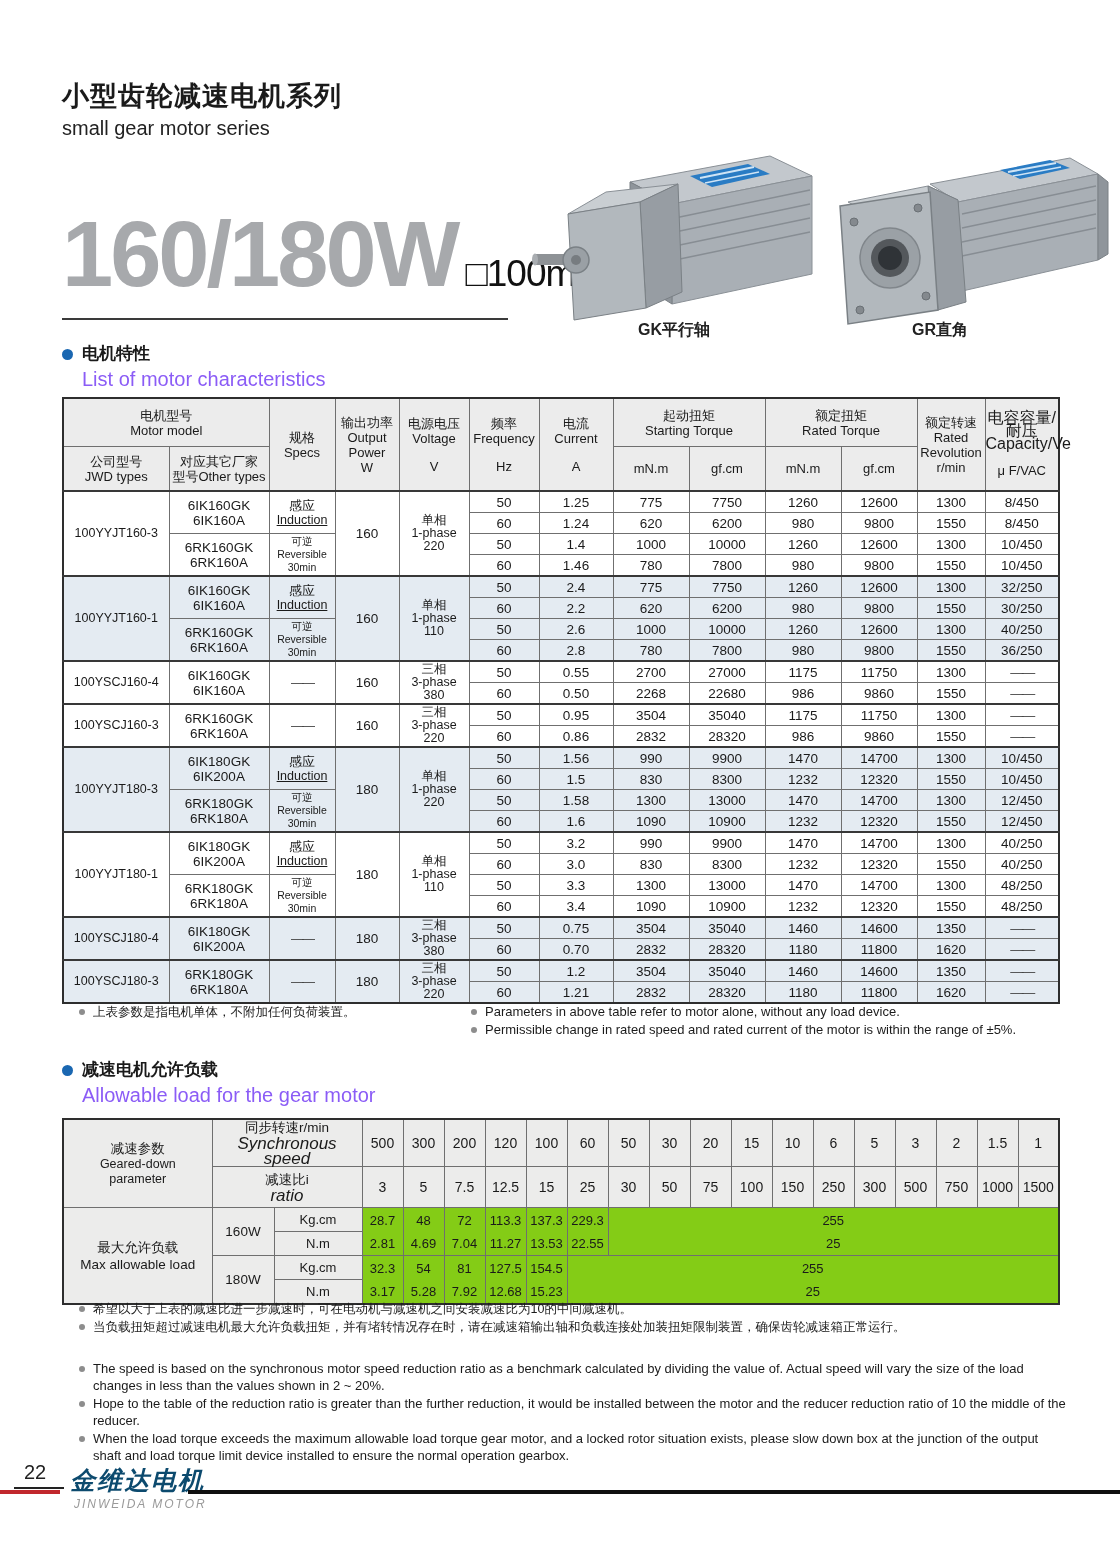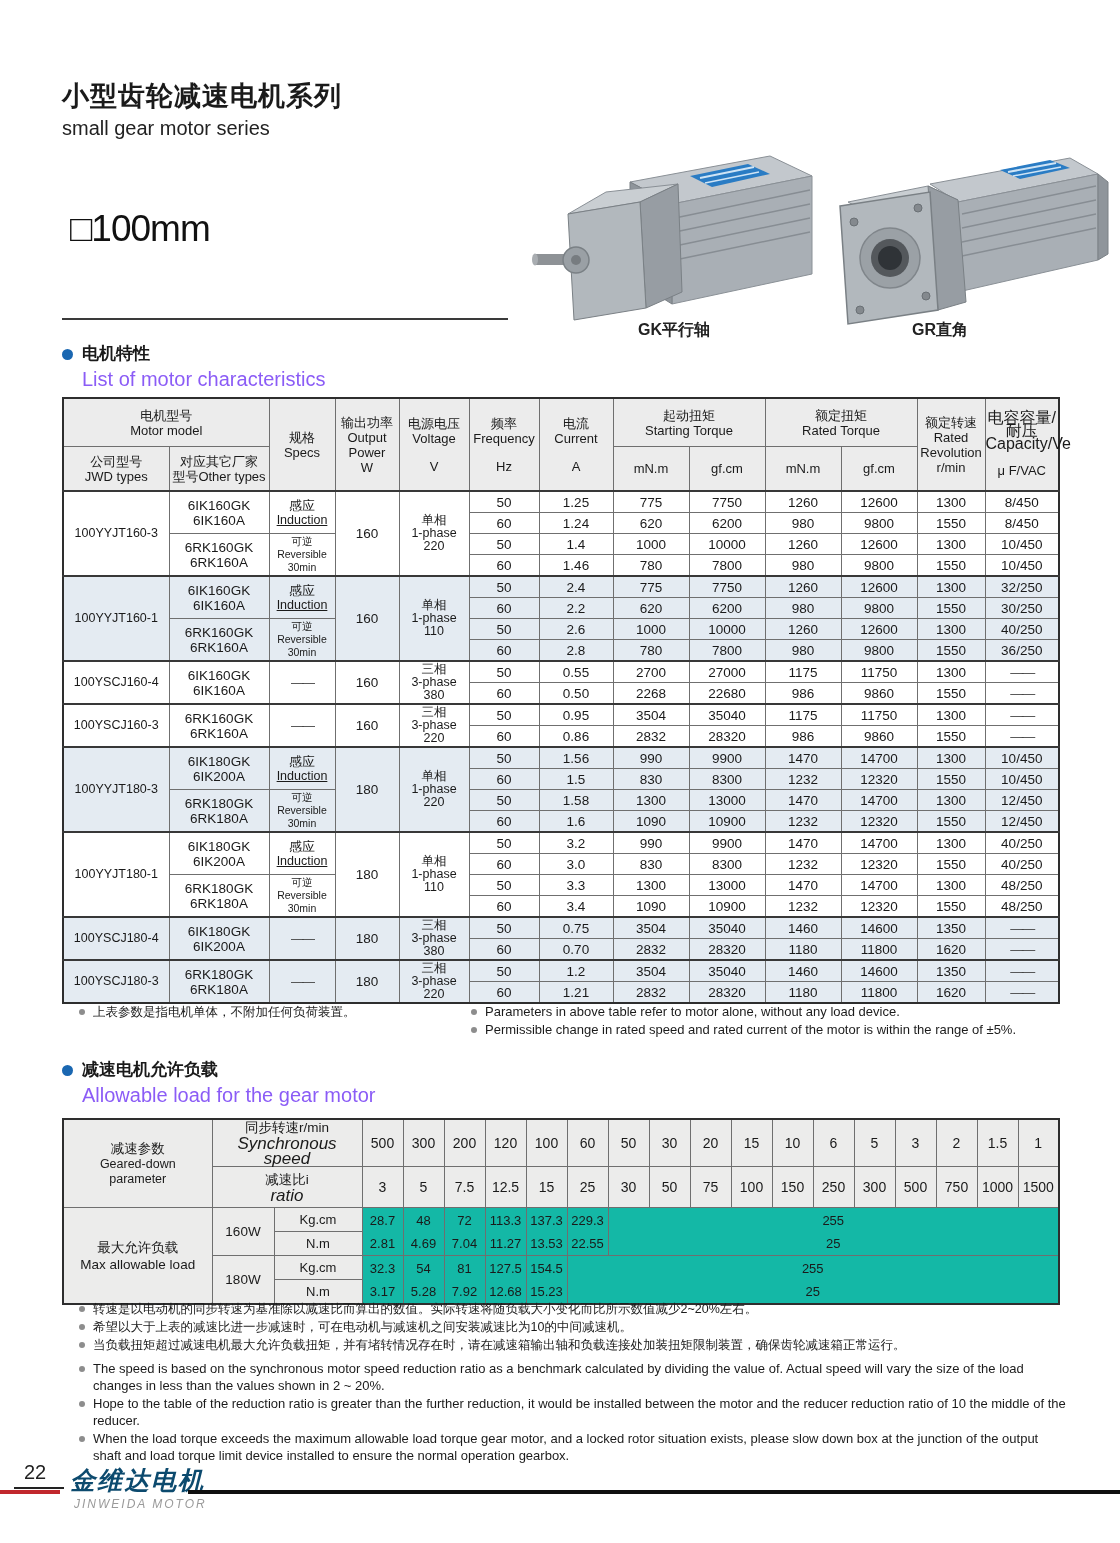--- a/index.html
+++ b/index.html
@@ -52,41 +52,42 @@
   
   #t2{position:absolute;left:62px;top:1118px;width:996px;border-collapse:collapse;table-layout:fixed;
       border:2px solid #2e2e2e;}
   #t2 td{border:1px solid #6f6f6f;text-align:center;vertical-align:middle;padding:0;background:#fff;}
   #t2 tr.h td{background:#ececeb;height:40px;font-size:14px;}
   #t2 td.lab{background:#ececeb;font-size:13.5px;}
   #t2 tr.h .hz1{font-size:13.5px;line-height:16px;}
   #t2 tr.h .hz2{font-size:17px;line-height:15px;font-style:italic;}
   #t2 .ben{font-size:12.5px;line-height:15px;}
   #t2 tbody td{height:23px;}
-  #t2 .vv{background:#14b8a6;}
+  #t2 .vv{background:#84cc16;}
   #t2 .vv div{font-size:13px;line-height:23px;}
   #t2 td.u{font-size:13px;}
 
   
   .pagenum{position:absolute;left:24px;top:1461px;font-size:20px;color:#222;}
   .f-black-short{position:absolute;left:14px;top:1487px;width:50px;height:2px;background:#222;}
   .f-red{position:absolute;left:0;top:1490px;width:60px;height:4px;background:#c1272d;}
   .brand-zh{position:absolute;left:70px;top:1464px;font-size:25px;font-weight:bold;font-style:italic;letter-spacing:2px;color:#0c4a6e;}
   .brand-en{position:absolute;left:74px;top:1497px;font-size:12px;font-style:italic;color:#9a9a9a;letter-spacing:2px;}
   .f-black-long{position:absolute;left:188px;top:1490px;width:932px;height:4px;background:#101010;}
 </style>
 </head>
 <body>
 
 <div class="abs" style="left:62px;top:78px;">
   <div class="title-zh">小型齿轮减速电机系列</div>
   <div class="title-en">small gear motor series</div>
 </div>
 
 <div class="abs bigline" style="left:62px;top:208px;">
+  <span class="big-power">160/180W</span>
   <span class="frame-size">□100mm</span>
 </div>
 <div class="abs rule" style="left:62px;top:318px;width:446px;"></div>
 
 <div class="abs" style="left:530px;top:142px;width:582px;height:200px;text-align:center;">
   <svg width="582" height="186" viewBox="0 0 582 186">
 
     <g>
       <polygon points="100,40 240,14 282,34 142,62" fill="#c3c8cd" stroke="#8a9096" stroke-width="1"></polygon>
       <polygon points="142,62 282,34 282,132 142,162" fill="#a9afb5" stroke="#8a9096" stroke-width="1"></polygon>
@@ -776,21 +777,20 @@
           <div>25</div>
         </td>
 </tr>
 <tr>
   <td class="lab u">N.m</td>
 </tr>
 </tbody>
 </table>
 
 <div class="abs notes-zh" style="left:78px;top:1300px;width:990px;">
-  <div class="note"><span class="nb"></span><span>转速是以电动机的同步转速为基准除以减速比而算出的数值。实际转速将随负载大小变化而比所示数值减少2~20%左右。</span></div>
   <div class="note"><span class="nb"></span><span>希望以大于上表的减速比进一步减速时，可在电动机与减速机之间安装减速比为10的中间减速机。</span></div>
   <div class="note"><span class="nb"></span><span>当负载扭矩超过减速电机最大允许负载扭矩，并有堵转情况存在时，请在减速箱输出轴和负载连接处加装扭矩限制装置，确保齿轮减速箱正常运行。</span></div>
 </div>
 <div class="abs notes-en" style="left:78px;top:1360px;width:988px;">
   <div class="note"><span class="nb"></span><span>The speed is based on the synchronous motor speed reduction ratio as a benchmark calculated by dividing the value of. Actual speed will vary the size of the load changes in less than the values shown in 2 ~ 20%.</span></div>
   <div class="note"><span class="nb"></span><span>Hope to the table of the reduction ratio is greater than the further reduction, it would be installed between the motor and the reducer reduction ratio of 10 the middle of the reducer.</span></div>
   <div class="note"><span class="nb"></span><span>When the load torque exceeds the maximum allowable load torque gear motor, and a locked rotor situation exists, please slow down box at the junction of the output shaft and load torque limit device installed to ensure the normal operation gearbox.</span></div>
 </div>
 
 <div class="pagenum">22</div>

